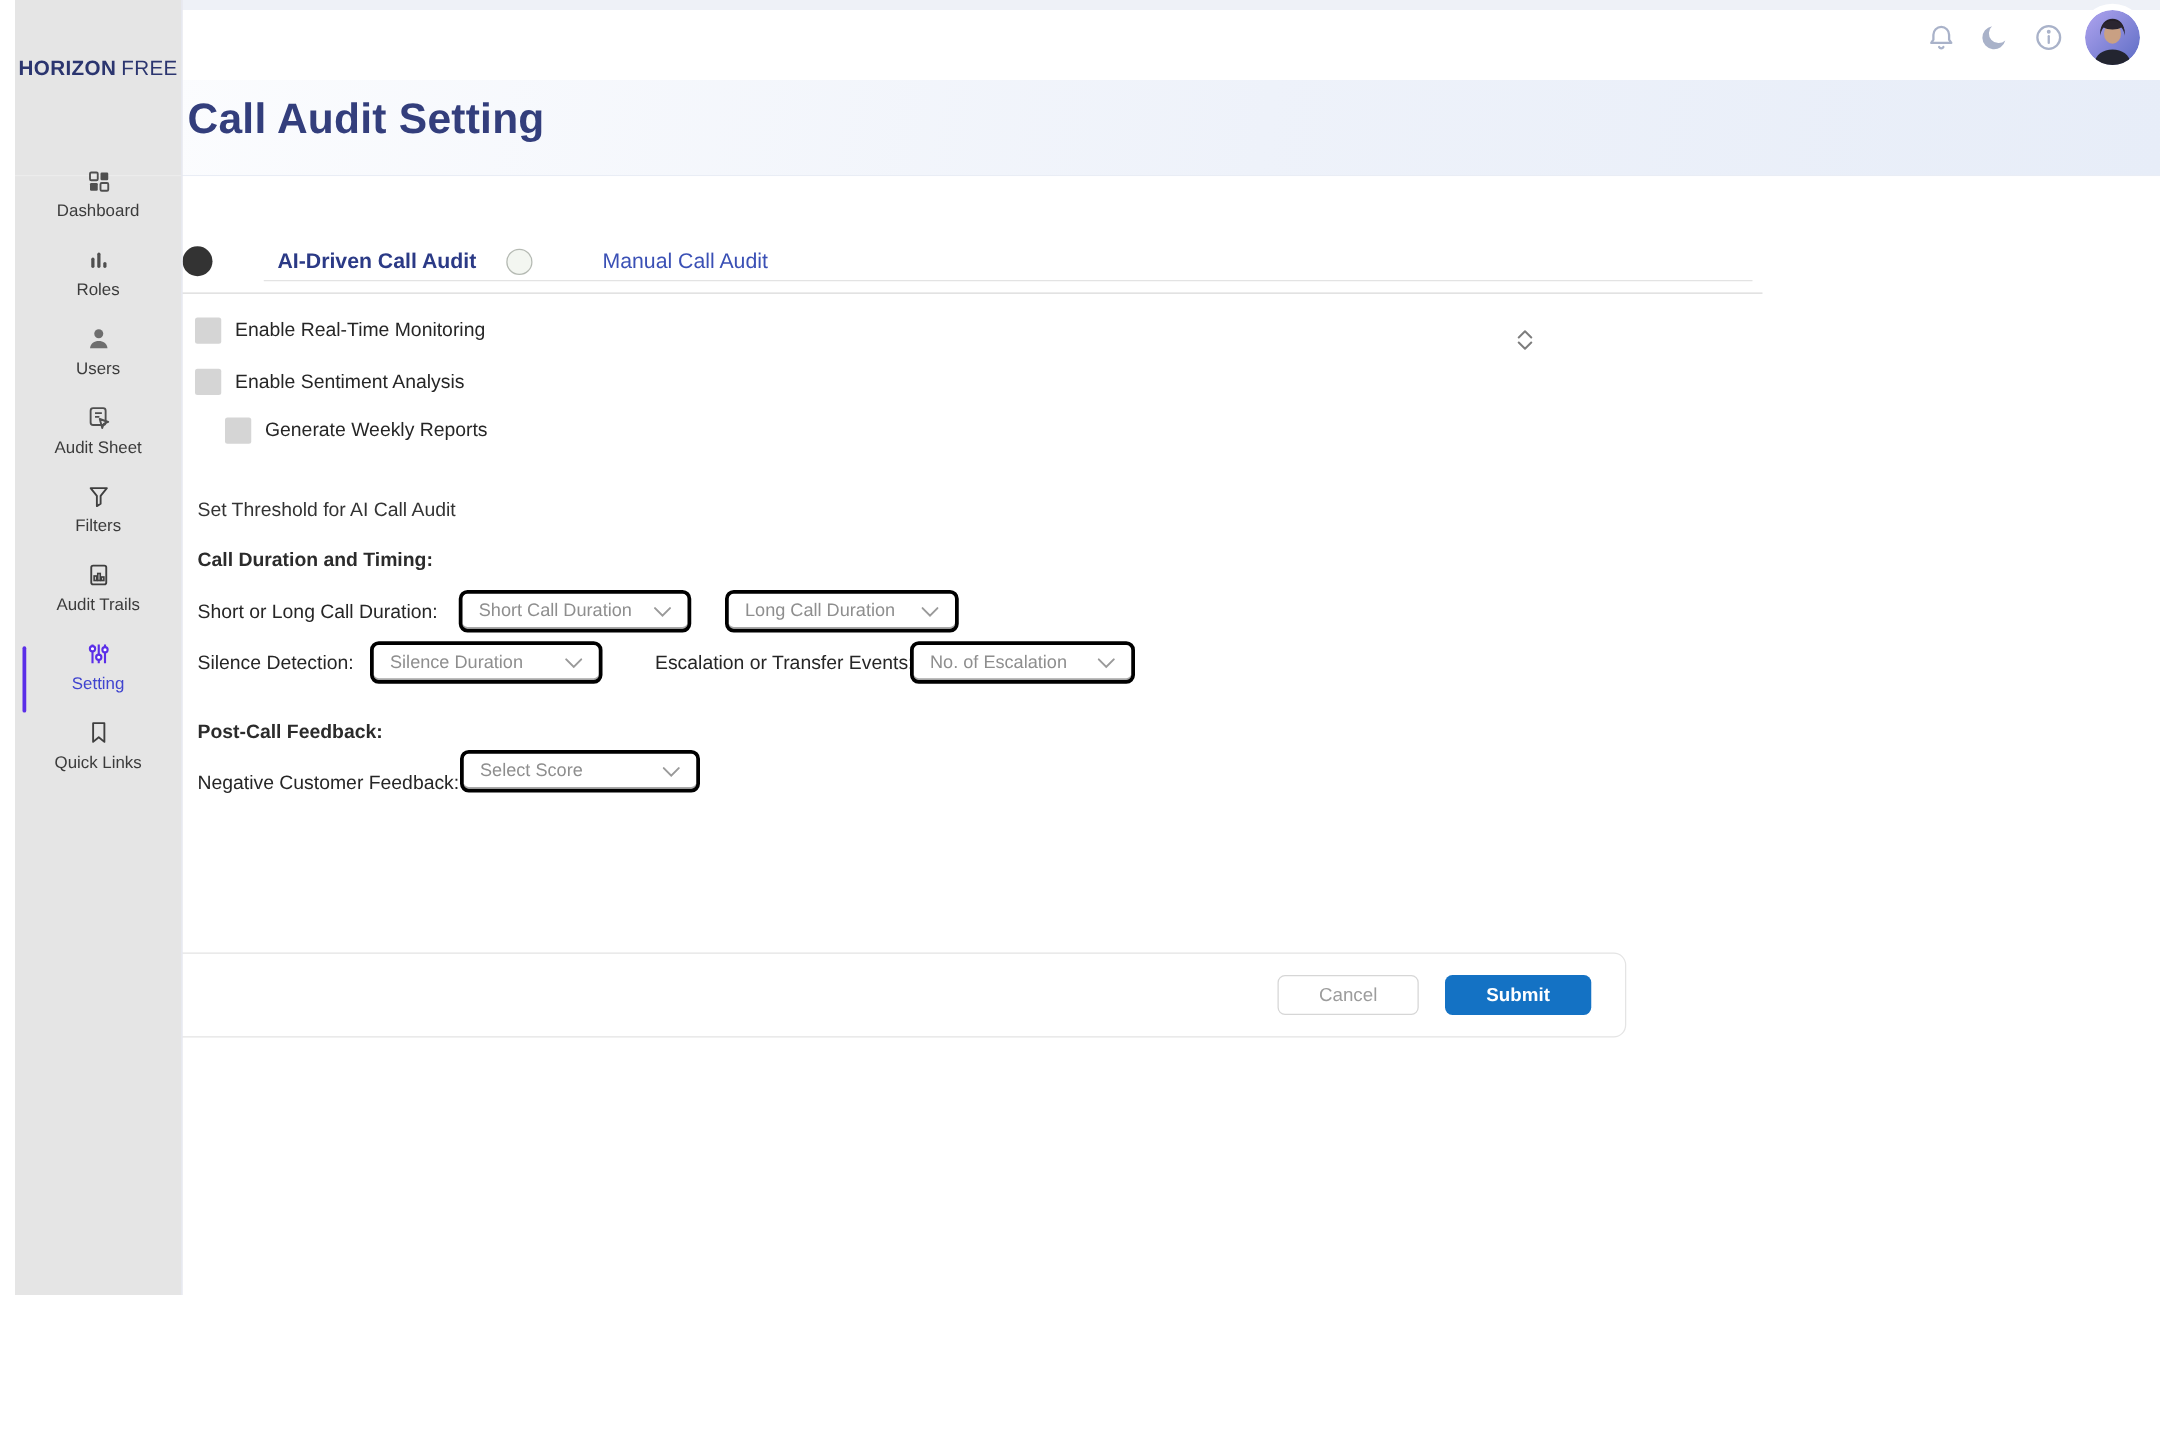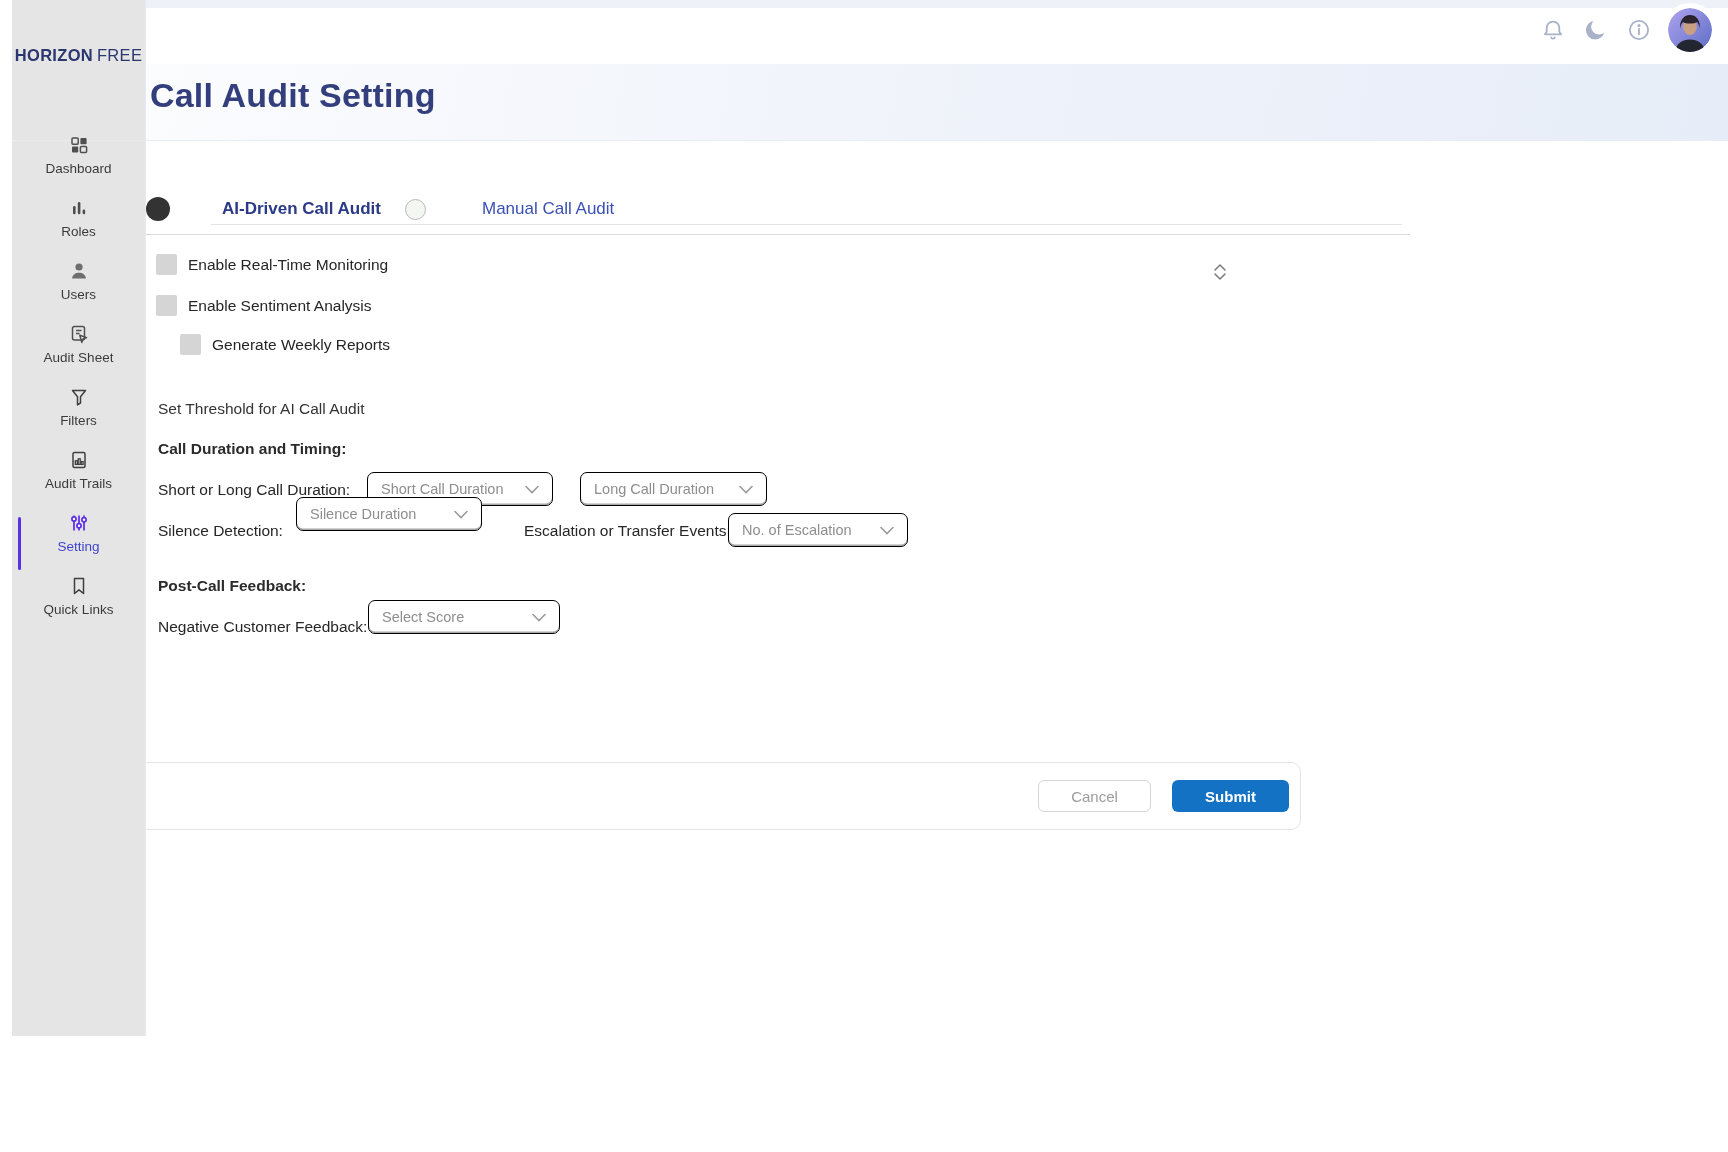--- a/index.html
+++ b/index.html
@@ -62,34 +62,34 @@
   .threshold-heading{position:absolute;left:24px;top:259px;font-size:15.5px;color:#333;}
   .section-heading{position:absolute;left:24px;font-size:15.5px;font-weight:700;color:#2b2b2b;}
   .sh1{top:299px;} .sh2{top:436px;}
 
   .field-label{position:absolute;font-size:15.5px;color:#262626;white-space:nowrap;}
   .lbl-short{left:24px;top:340px;}
   .lbl-silence{left:24px;top:381px;}
   .lbl-escal{left:390px;top:381px;}
   .lbl-negative{left:24px;top:477px;}
 
-  .dd{position:absolute;height:34px;background:#fff;border:1px solid #000000;border-radius:7px;
+  .dd{position:absolute;height:34px;background:#fff;border:3px solid #000000;border-radius:7px;
       box-shadow:inset 0 -1.5px 0 #a8a8a8;display:flex;align-items:center;justify-content:space-between;
       padding:0 13px;font-size:14.5px;color:#8e8e8e;box-sizing:border-box;cursor:pointer;white-space:nowrap;}
   .dd svg{flex:0 0 auto;margin-left:8px;}
   .dd1{left:233px;top:331px;width:186px;}
   .dd2{left:446px;top:331px;width:187px;}
-  .dd3{left:162px;top:356px;width:186px;}
+  .dd3{left:162px;top:372px;width:186px;}
   .dd4{left:594px;top:372px;width:180px;}
   .dd5{left:234px;top:459px;width:192px;}
 
   
   .footer{position:absolute;left:1px;top:621px;width:1166px;height:68px;border:1px solid #e4e4e4;
           border-radius:10px;background:#fff;display:flex;align-items:center;justify-content:flex-end;
-          gap:21px;padding-right:11px;box-sizing:border-box;}
+          gap:21px;padding-right:27px;box-sizing:border-box;}
   .btn{height:32px;border-radius:6px;font-size:15px;font-family:inherit;cursor:pointer;}
   .btn-cancel{width:113px;background:#fff;border:1px solid #d6d6d6;color:#9c9c9c;}
   .btn-submit{width:117px;background:#1472c4;border:none;color:#fff;font-weight:700;}
 </style>
 </head>
 <body>
 
 <div class="app">
 
   <div class="sidebar">

